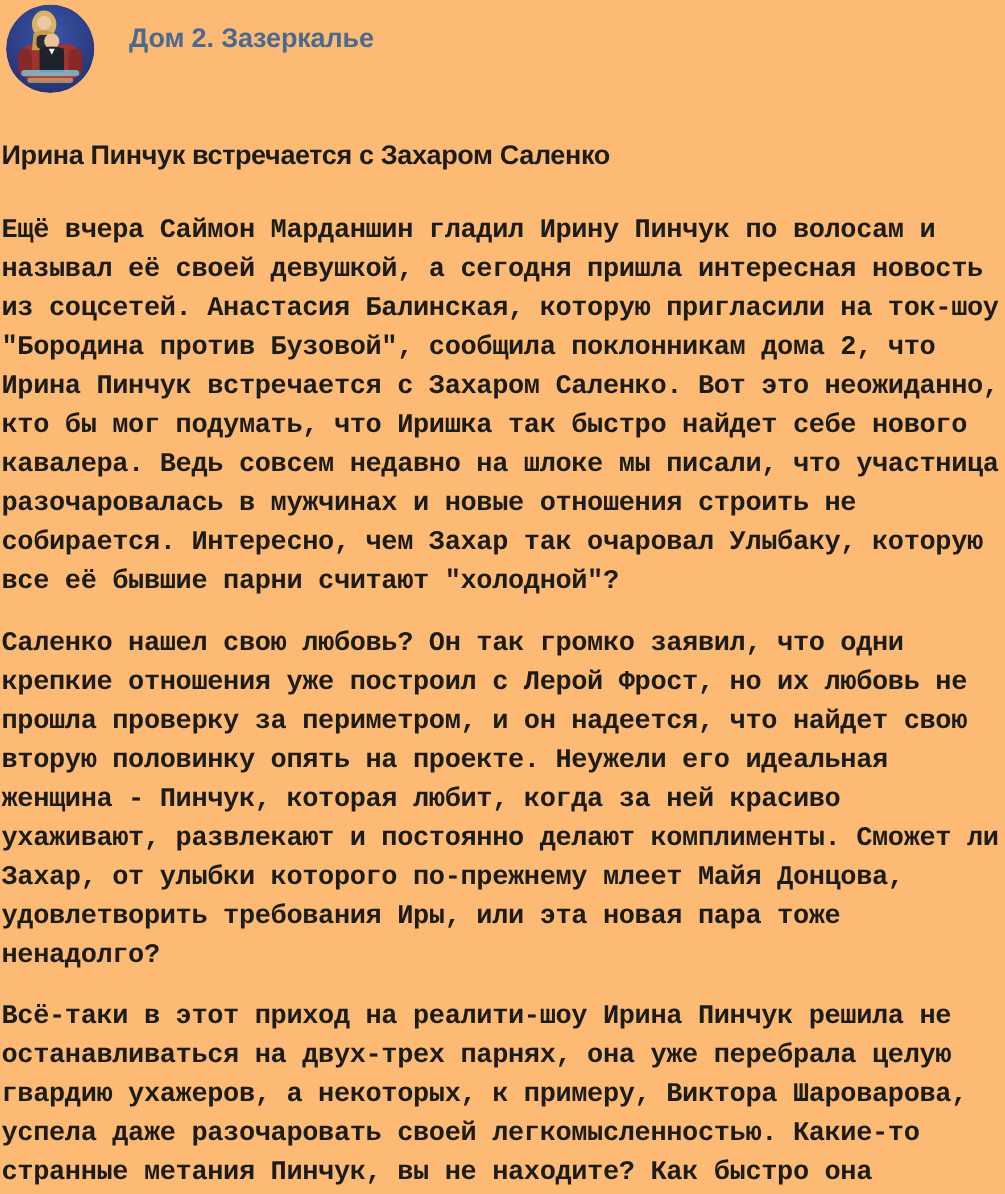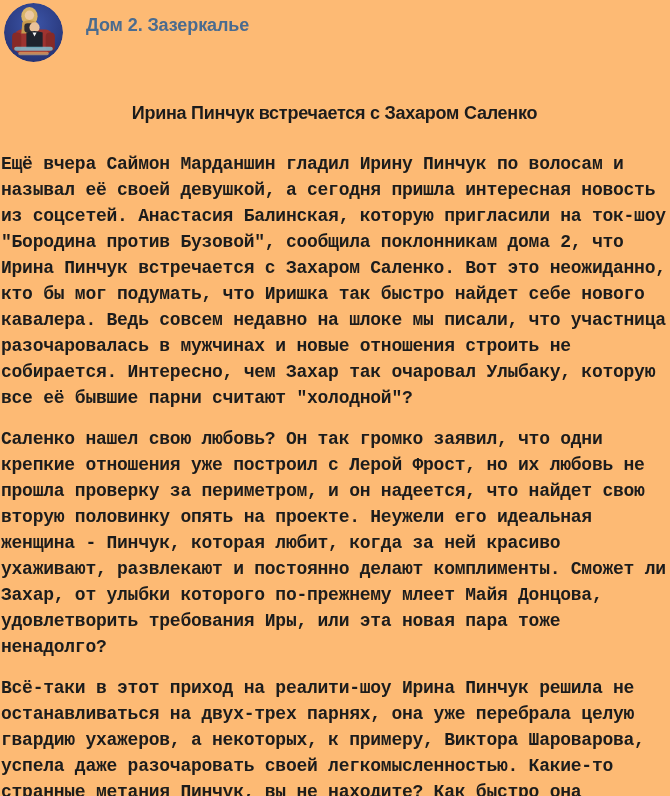--- a/index.html
+++ b/index.html
@@ -43,22 +43,21 @@
   }
   .post-body {
     padding: 4px 2px 10px 1px;
     color: #1c1c1c;
     font-size: 18px;
     font-weight: 600;
     line-height: 26px;
     letter-spacing: -0.25px;
   }
   .post-title {
-    margin: 18px 0 25px 0;
-    text-align: center;
+    margin: 8px 0 25px 0;
   }
   .post-paragraph {
     margin: 0 0 15px 0;
     font-family: Liberation Mono, monospace;
   }
   .post-paragraph:last-child {
     margin-bottom: 12px;
   }
 </style>
 </head>

